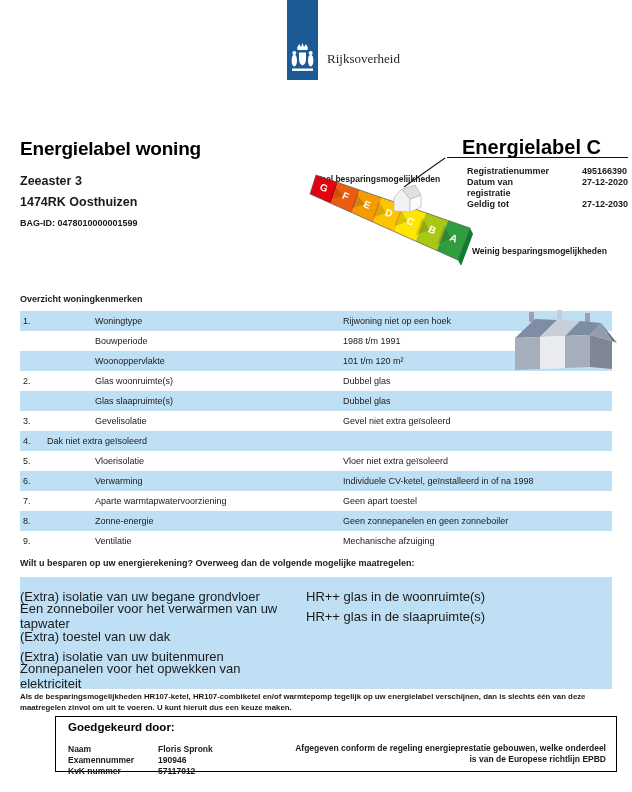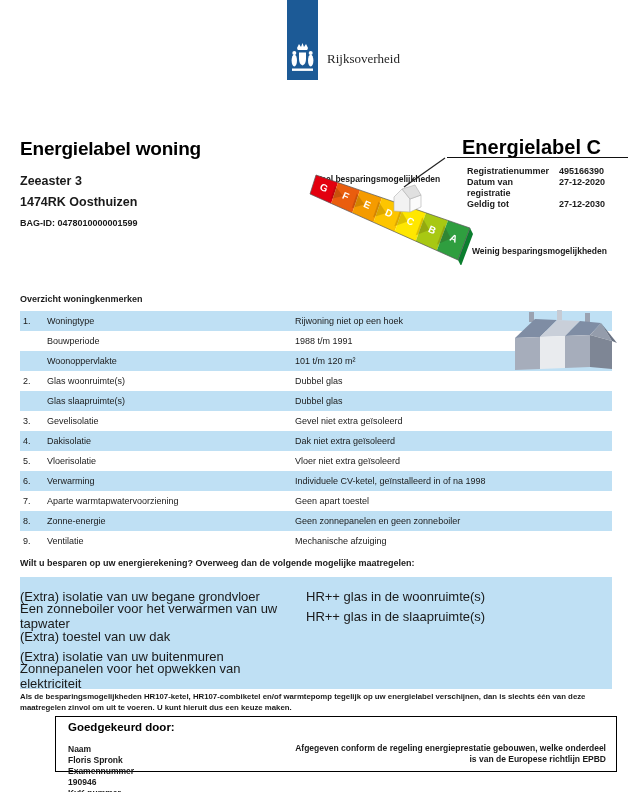--- a/index.html
+++ b/index.html
@@ -17,51 +17,51 @@
   .addr-line1{left:20px;top:174px;font-size:12.5px;font-weight:bold;}
   .addr-line2{left:20px;top:195px;font-size:12.5px;font-weight:bold;}
   .bag-id{left:20px;top:218px;font-size:9px;font-weight:bold;}
 
   
   .note-top{left:316px;top:146px;font-size:8.5px;font-weight:bold;margin-top:28px;}
   .note-bottom{left:472px;top:246px;font-size:8.5px;font-weight:bold;}
   .label-heading{left:462px;top:136px;font-size:20px;font-weight:bold;color:#000;}
   .label-rule{left:447px;top:157px;width:181px;height:0;border-top:1.6px solid #111;}
   .label-info{left:467px;top:166px;font-size:9px;font-weight:bold;line-height:11px;}
-  .li-row{display:flex;}
+  .li-row{display:flex;gap:23px;}
   .li-label{width:92px;}
   .scale-svg{left:308px;top:150px;width:180px;height:115px;}
   .scale-letter{fill:#fff;font-weight:bold;font-size:10px;text-anchor:middle;
                 dominant-baseline:central;font-family:"Liberation Sans",sans-serif;}
 
   
   .tbl-heading{left:20px;top:294px;font-size:9px;font-weight:bold;}
   .wk-table{left:20px;top:311px;width:592px;}
   .wk-row{display:flex;align-items:center;height:20px;font-size:9px;}
   .wk-table .wk-row:nth-of-type(odd){background:#bfe0f4;}
   .wk-num{width:27px;padding-left:3px;box-sizing:border-box;}
-  .wk-label{width:248px;}
+  .wk-label{width:248px;margin-left:48px;}
   .wk-value{flex:1;}
   .house-svg{left:505px;top:310px;width:120px;height:66px;}
 
   
   .measures-heading{left:20px;top:558px;font-size:9px;font-weight:bold;}
   .measures-box{left:20px;top:577px;width:592px;height:112px;background:#bfe0f4;
                 padding-top:9px;box-sizing:border-box;}
   .m-row{display:flex;align-items:center;height:20px;font-size:13px;padding-left:0;}
   .m-left{width:262px;}
   .m-right{flex:1;margin-left:24px;}
 
   .footnote{left:20px;top:692px;width:594px;font-size:7.8px;font-weight:bold;line-height:10.5px;}
 
   
   .approval{left:55px;top:716px;width:562px;height:56px;border:1.8px solid #000;box-sizing:border-box;}
   .appr-heading{left:12px;top:4px;font-size:11.5px;font-weight:bold;color:#000;}
   .appr-rows{left:12px;top:27px;font-size:8.5px;font-weight:bold;line-height:11px;}
-  .ar-row{display:flex;flex-direction:column;}
+  .ar-row{display:flex;}
   .ar-label{width:90px;}
   .appr-conformity{right:10px;bottom:6px;width:312px;text-align:right;
                    font-size:8.5px;font-weight:bold;line-height:11px;}
 </style>
 </head>
 <body>
 
 <div class="page">
 
   <div class="abs ribbon"></div>
@@ -175,21 +175,20 @@
       </div>
 
       <div class="wk-row">
         <span class="wk-num">3.</span>
         <span class="wk-label">Gevelisolatie</span>
         <span class="wk-value">Gevel niet extra geïsoleerd</span>
       </div>
 
       <div class="wk-row">
         <span class="wk-num">4.</span>
-        <span class="wk-label">Dakisolatie</span>
         <span class="wk-value">Dak niet extra geïsoleerd</span>
       </div>
 
       <div class="wk-row">
         <span class="wk-num">5.</span>
         <span class="wk-label">Vloerisolatie</span>
         <span class="wk-value">Vloer niet extra geïsoleerd</span>
       </div>
 
       <div class="wk-row">

